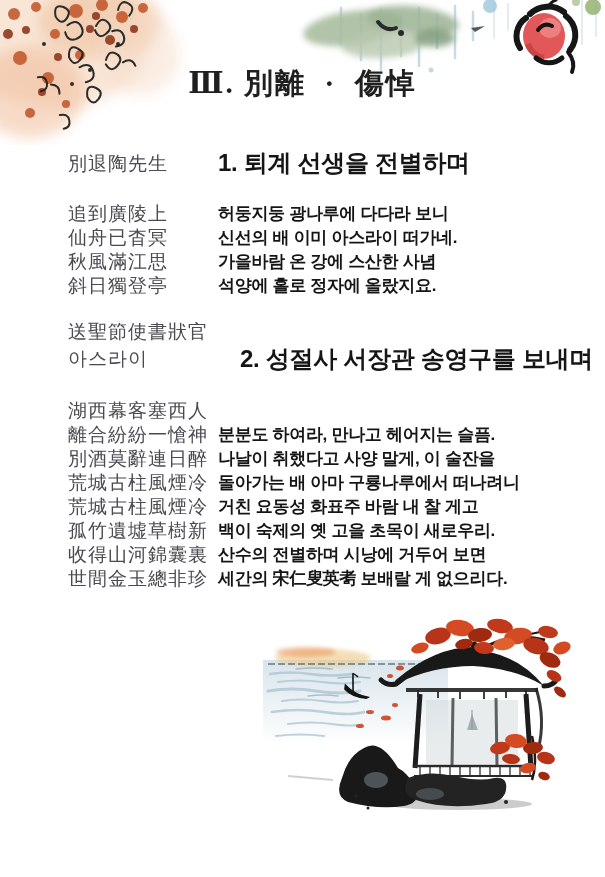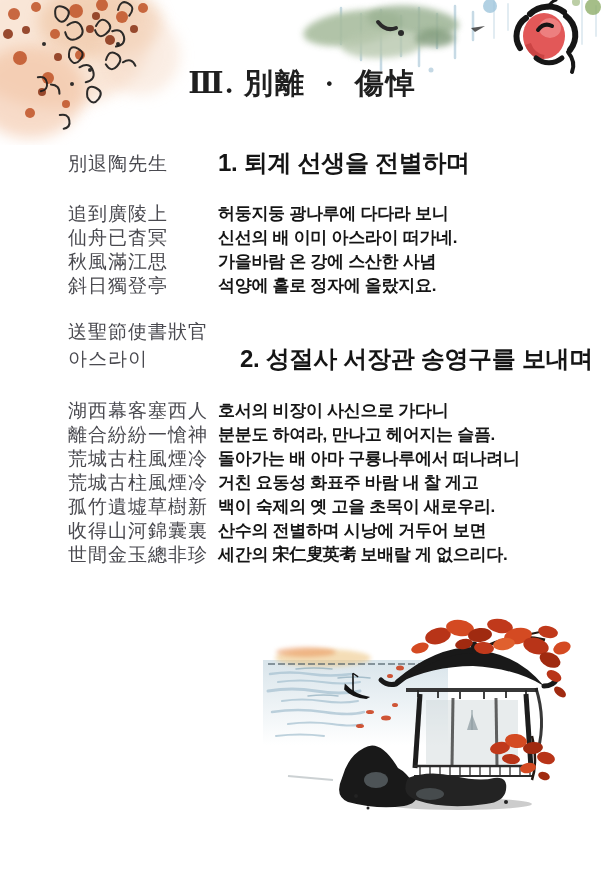--- a/index.html
+++ b/index.html
@@ -175,25 +175,28 @@
         <div class="h-line">送聖節使書狀官</div>
         <div class="h-line">아스라이</div>
       </div>
       <div class="kor-col">2. 성절사 서장관 송영구를 보내며</div>
     </div>
   </div>
 
   <div class="block poem" style="top:399px">
     <div class="row">
       <span class="hanja-col">湖西幕客塞西人</span>
-      <span class="kor-col">호서의 비장이 사신으로 가다니</span>
     </div>
     <div class="row">
       <span class="hanja-col">離合紛紛一愴神</span>
       <span class="kor-col">분분도 하여라, 만나고 헤어지는 슬픔.</span>
+    </div>
+    <div class="row">
+      <span class="hanja-col">別酒莫辭連日醉</span>
+      <span class="kor-col">나날이 취했다고 사양 말게, 이 술잔을</span>
     </div>
     <div class="row">
       <span class="hanja-col">荒城古柱風煙冷</span>
       <span class="kor-col">돌아가는 배 아마 구룡나루에서 떠나려니</span>
     </div>
     <div class="row">
       <span class="hanja-col">荒城古柱風煙冷</span>
       <span class="kor-col">거친 요동성 화표주 바람 내 찰 게고</span>
     </div>
     <div class="row">

